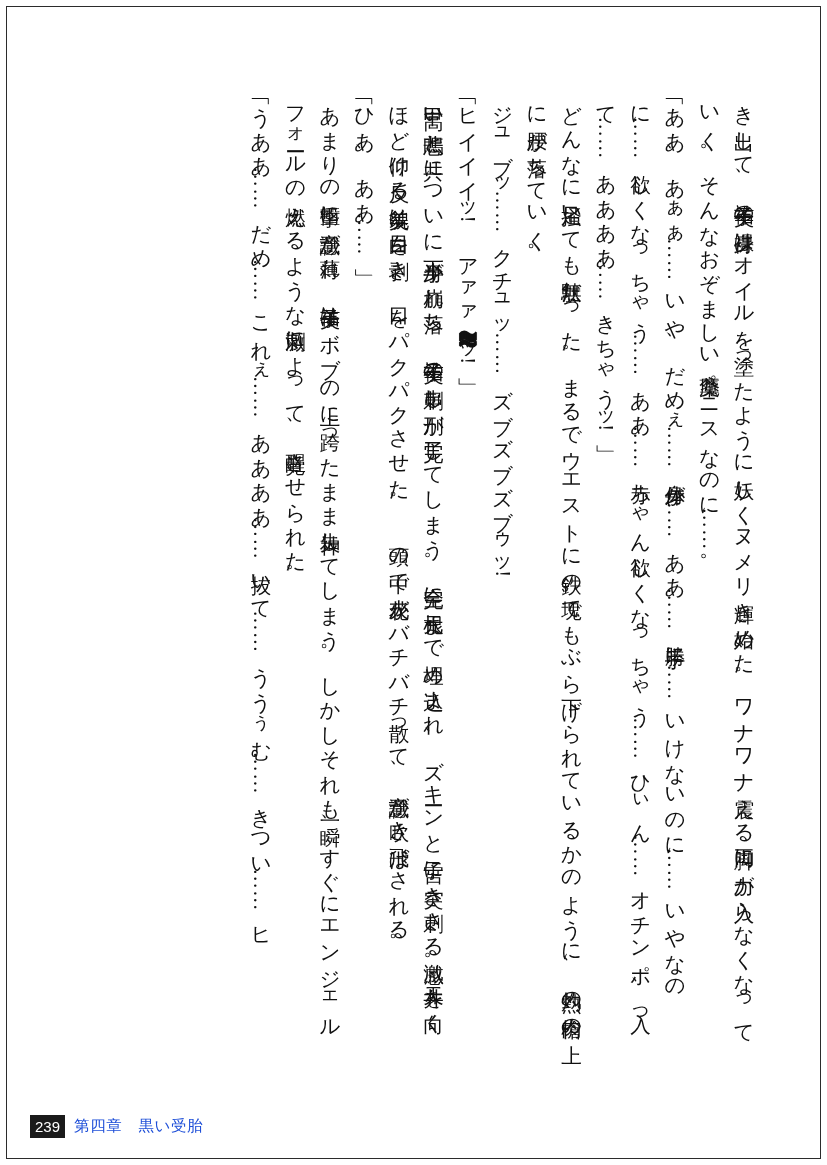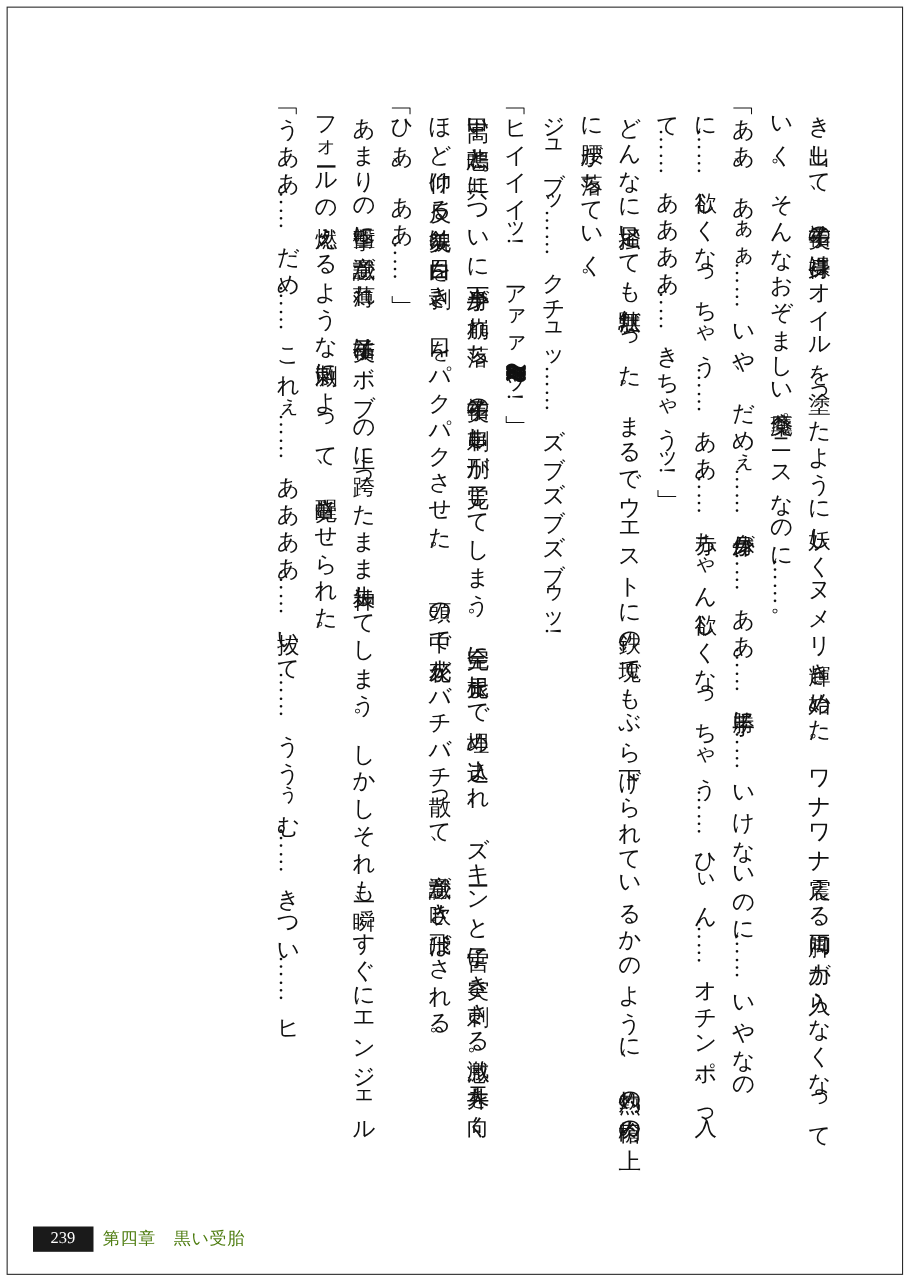--- a/index.html
+++ b/index.html
@@ -67,28 +67,28 @@
   }
   .page-number {
     display: inline-flex;
     align-items: center;
     justify-content: center;
     min-width: 34px;
     height: 23px;
     background: #1a1a1a;
     color: #ffffff;
     font-size: 15px;
-    font-family: Liberation Serif, serif;
-    padding: 0 16px;
+    font-family: Liberation Sans, sans-serif;
+    padding: 0 5px;
     box-sizing: border-box;
   }
   .chapter-label {
     margin-left: 9px;
     font-size: 15.5px;
-    color: #4d7c0f;
+    color: #1d4ed8;
     letter-spacing: 0.6px;
     font-family: "Liberation Serif", serif;
   }
 </style>
 </head>
 <body>
 
 <div class="page">
   <div class="page-frame"></div>
 

